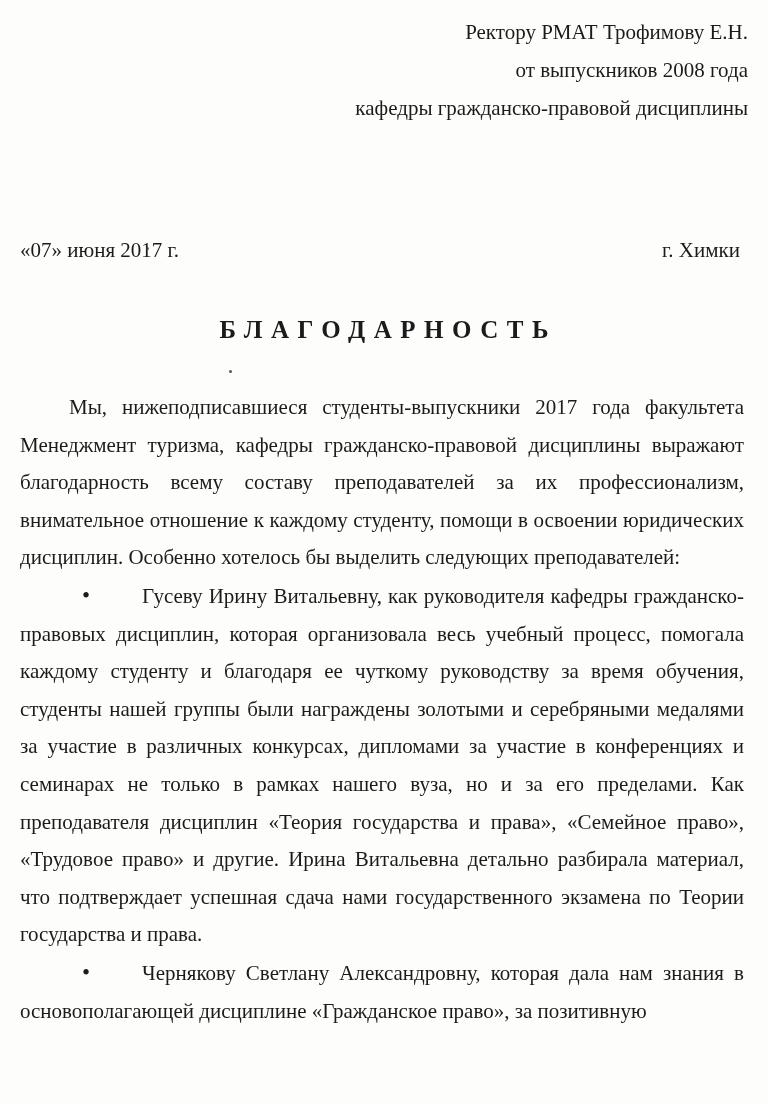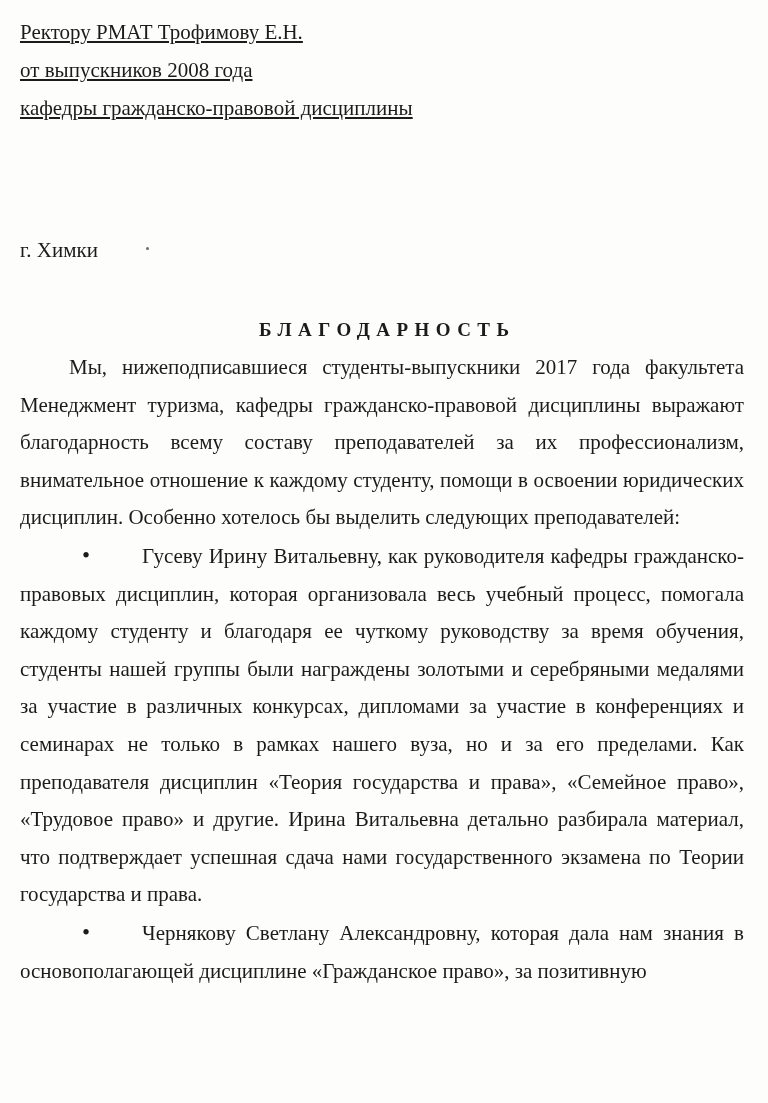--- a/index.html
+++ b/index.html
@@ -12,44 +12,45 @@
     width: 768px;
     height: 1103px;
     overflow: hidden;
     background: #fdfdfc;
     color: #1b1b1b;
     font-family: "Liberation Serif", "DejaVu Serif", serif;
     -webkit-font-smoothing: antialiased;
   }
   .header {
     padding: 13px 20px 0 20px;
+    text-align: right;
     font-size: 21px;
     line-height: 38px;
     white-space: nowrap;
-    text-decoration: underline;
   }
   .dateline {
     display: flex;
     justify-content: space-between;
     align-items: baseline;
     margin-top: 104px;
     padding: 0 28px 0 20px;
     font-size: 21px;
     line-height: 38px;
   }
   .doc-title {
     margin-top: 42px;
     text-align: center;
-    font-size: 19px;
+    font-size: 25px;
     font-weight: bold;
     letter-spacing: 0.34em;
     line-height: 38px;
     text-indent: 0.34em; 
   }
   .body-text {
+    margin-top: 40px;
     padding: 0 24px 0 20px;
     font-size: 21px;
     line-height: 37.6px;
     text-align: justify;
   }
   .body-text p {
     margin: 0;
   }
   p.intro {
     text-indent: 49px;
@@ -74,20 +75,21 @@
 
 <div class="page">
 
   <div class="header">
     <div>Ректору РМАТ Трофимову Е.Н.</div>
     <div>от выпускников 2008 года</div>
     <div>кафедры гражданско-правовой дисциплины</div>
   </div>
 
   <div class="dateline">
+    <span>«07» июня 2017 г.</span>
     <span>г. Химки</span>
   </div>
 
   <div class="doc-title">БЛАГОДАРНОСТЬ</div>
 
   <div class="body-text">
     <p class="intro">Мы, нижеподписавшиеся студенты-выпускники 2017 года факультета Менеджмент туризма, кафедры гражданско-правовой дисциплины выражают благодарность всему составу преподавателей за их профессионализм, внимательное отношение к каждому студенту, помощи в освоении юридических дисциплин. Особенно хотелось бы выделить следующих преподавателей:</p>
     <p class="bullet">
       <span class="marker">•</span><span>Гусеву Ирину Витальевну, как руководителя кафедры гражданско-правовых дисциплин, которая организовала весь учебный процесс, помогала каждому студенту и благодаря ее чуткому руководству за время обучения, студенты нашей группы были награждены золотыми и серебряными медалями за участие в различных конкурсах, дипломами за участие в конференциях и семинарах не только в рамках нашего вуза, но и за его пределами. Как преподавателя дисциплин «Теория государства и права», «Семейное право», «Трудовое право» и другие. Ирина Витальевна детально разбирала материал, что подтверждает успешная сдача нами государственного экзамена по Теории государства и права.</span>
     </p>

